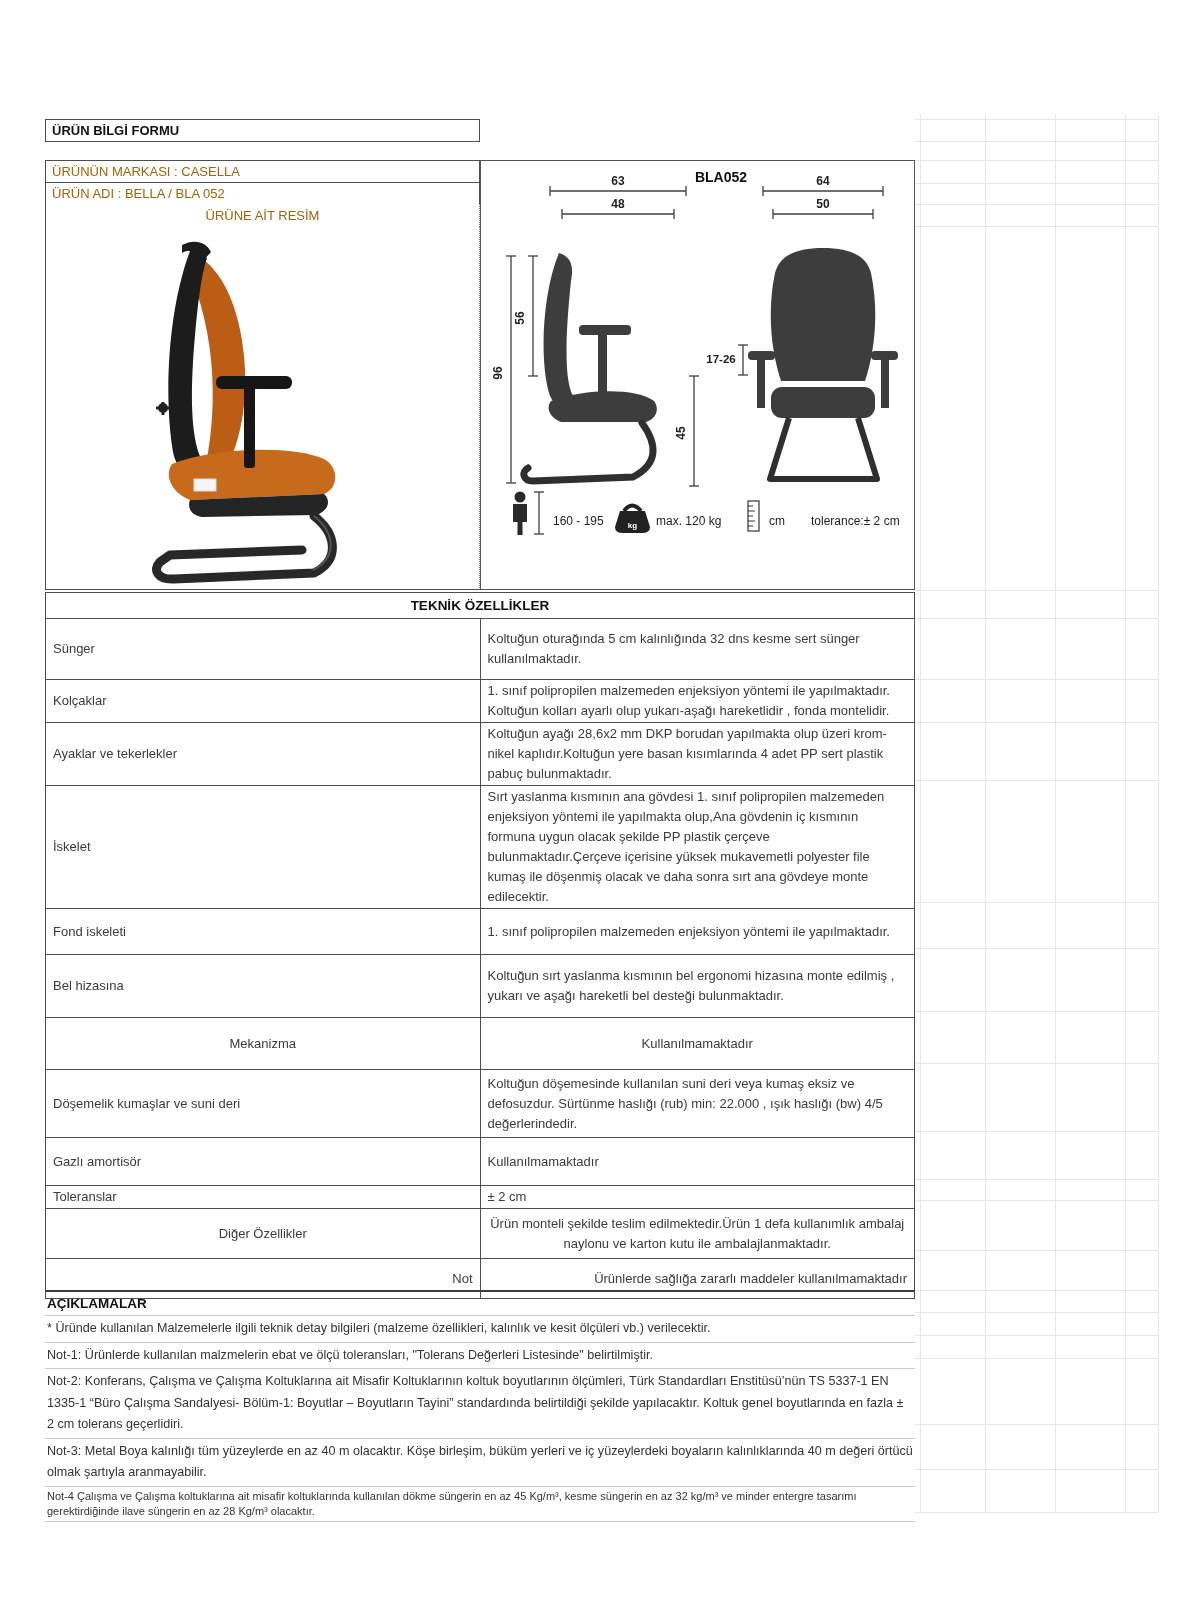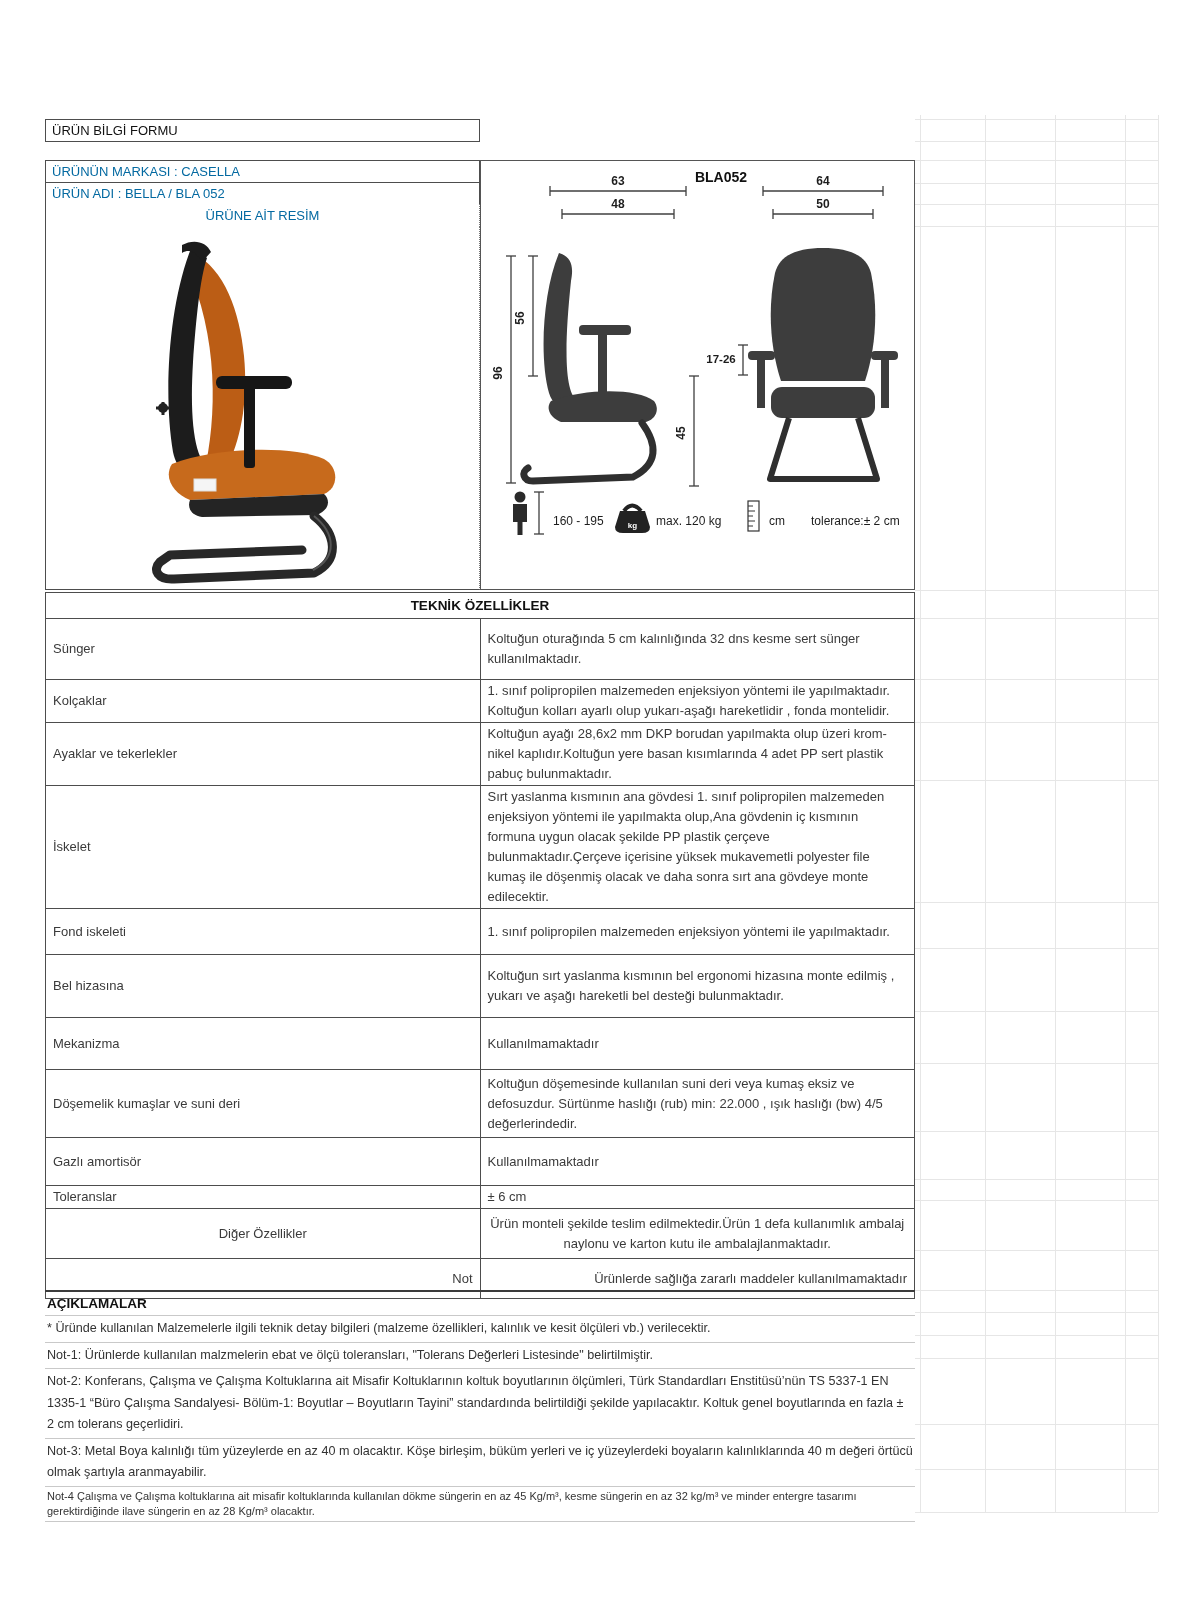--- a/index.html
+++ b/index.html
@@ -1,20 +1,20 @@
 <!DOCTYPE html>
 <html><head>
 <meta charset="utf-8">
 <style>
   html,body{margin:0;padding:0;background:#fff;}
   #page{position:relative;width:1200px;height:1600px;background:#ffffff;
         font-family:"Liberation Sans","DejaVu Sans",sans-serif;color:#333;overflow:hidden;}
   .abs{position:absolute;box-sizing:border-box;}
-  .cell{border:1px solid #4d4d4d;display:flex;align-items:center;padding:0 6px;font-size:13px;color:#0369a1;background:#fff;}
-  .bold{font-weight:normal;color:#111;}
+  .cell{border:1px solid #4d4d4d;display:flex;align-items:center;padding:0 6px;font-size:13px;color:#a16207;background:#fff;}
+  .bold{font-weight:bold;color:#111;}
   .center{justify-content:center;}
   
   table.spec{border-collapse:collapse;table-layout:fixed;width:870px;padding-left:6px;}
   table.spec td{border:1px solid #4d4d4d;font-size:13px;color:#3a3a3a;padding:1px 7px;vertical-align:middle;line-height:20px;}
   table.spec td.lbl{width:433px;}
   table.spec tr.hdr td{font-weight:bold;text-align:center;color:#111;font-size:13.5px;padding:0;}
   
   .note-hdr{font-weight:bold;font-size:13.5px;color:#111;border-top:2px solid #3c3c3c;border-bottom:1px solid #c9c9c9;
             padding:2px 2px;line-height:19px;}
   .note-line{font-size:12.6px;color:#333;border-bottom:1px solid #c9c9c9;padding:2px 2px;line-height:21.5px;}
@@ -215,35 +215,35 @@
         <td>Sırt yaslanma kısmının ana gövdesi  1. sınıf polipropilen malzemeden enjeksiyon yöntemi ile yapılmakta olup,Ana gövdenin iç kısmının formuna uygun olacak şekilde PP plastik çerçeve bulunmaktadır.Çerçeve içerisine yüksek mukavemetli polyester file kumaş ile döşenmiş olacak ve daha sonra sırt ana gövdeye monte edilecektir.</td>
       </tr>
       <tr style="height:46px;">
         <td class="lbl">Fond iskeleti</td>
         <td>1. sınıf polipropilen malzemeden enjeksiyon yöntemi ile yapılmaktadır.</td>
       </tr>
       <tr style="height:63px;">
         <td class="lbl">Bel hizasına</td>
         <td>Koltuğun sırt yaslanma kısmının bel ergonomi hizasına monte edilmiş , yukarı ve aşağı hareketli bel desteği bulunmaktadır.</td>
       </tr>
-      <tr style="height:52px;">
+      <tr style="height:52px;text-align:center;">
         <td class="lbl">Mekanizma</td>
         <td>Kullanılmamaktadır</td>
       </tr>
       <tr style="height:68px;">
         <td class="lbl">Döşemelik kumaşlar ve suni deri</td>
         <td>Koltuğun döşemesinde kullanılan suni deri veya kumaş eksiz ve defosuzdur. Sürtünme haslığı (rub) min: 22.000 , ışık haslığı (bw) 4/5 değerlerindedir.</td>
       </tr>
       <tr style="height:48px;">
         <td class="lbl">Gazlı amortisör</td>
         <td>Kullanılmamaktadır</td>
       </tr>
       <tr style="height:21px;">
         <td class="lbl">Toleranslar</td>
-        <td>± 6 cm</td>
+        <td>± 2 cm</td>
       </tr>
       <tr style="height:50px;text-align:center;">
         <td class="lbl">Diğer Özellikler</td>
         <td>Ürün monteli şekilde teslim edilmektedir.Ürün 1 defa kullanımlık ambalaj naylonu ve karton kutu ile ambalajlanmaktadır.</td>
       </tr>
       <tr style="height:40px;text-align:right;">
         <td class="lbl">Not</td>
         <td>Ürünlerde sağlığa zararlı maddeler kullanılmamaktadır</td>
       </tr>
     </tbody>

